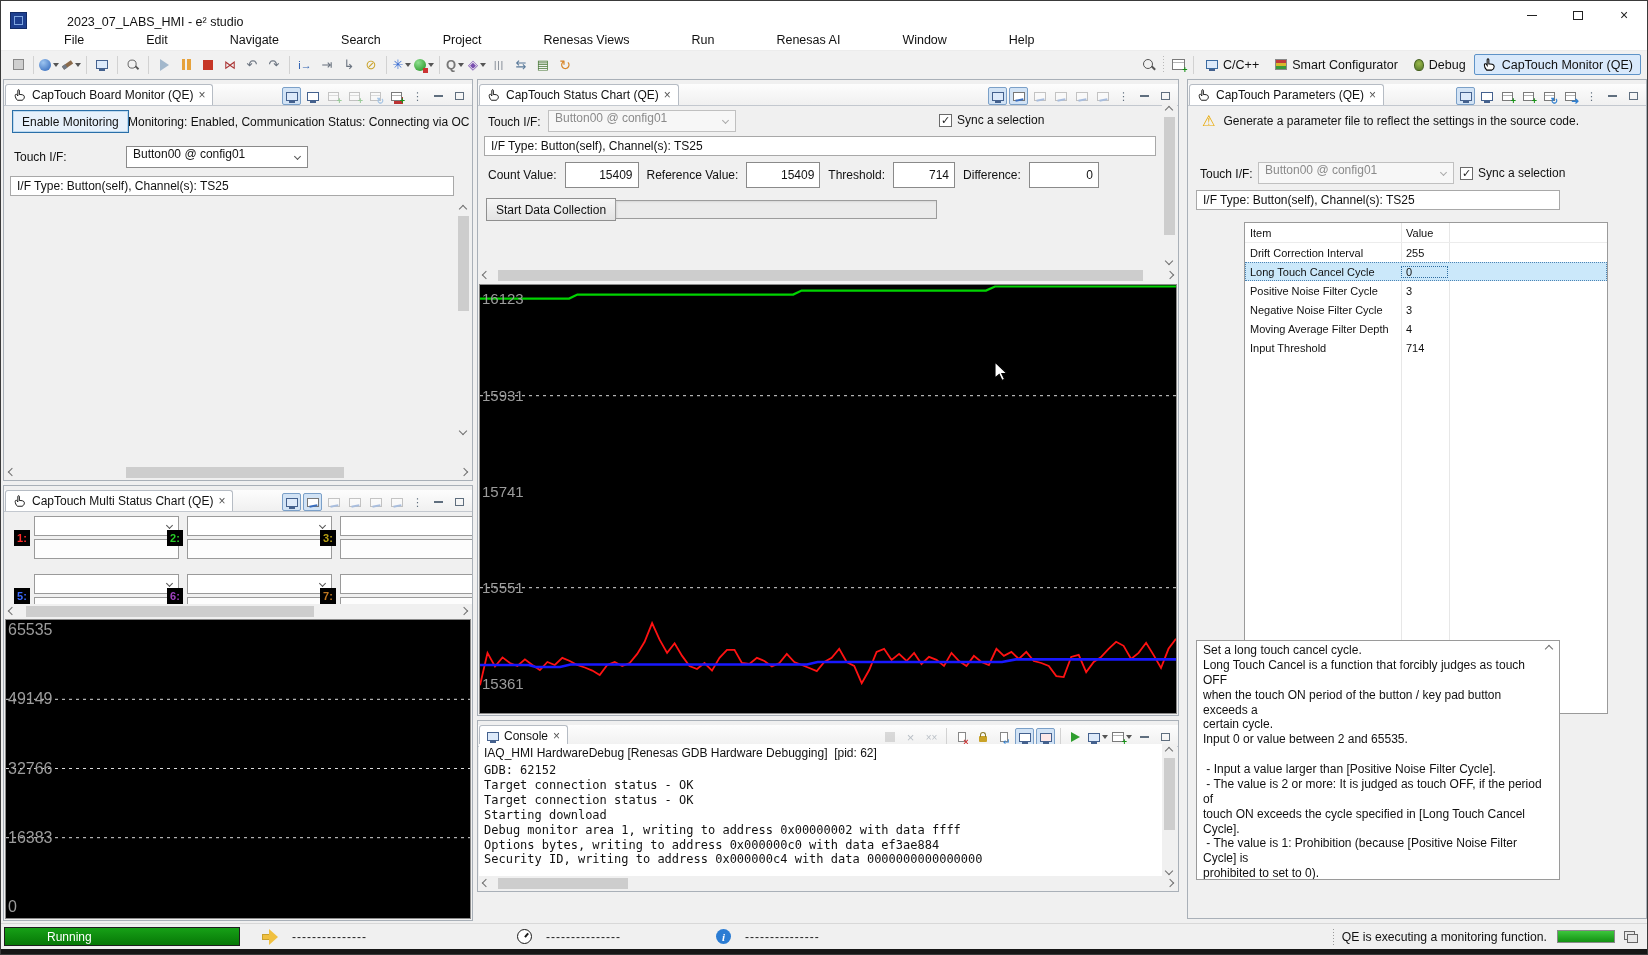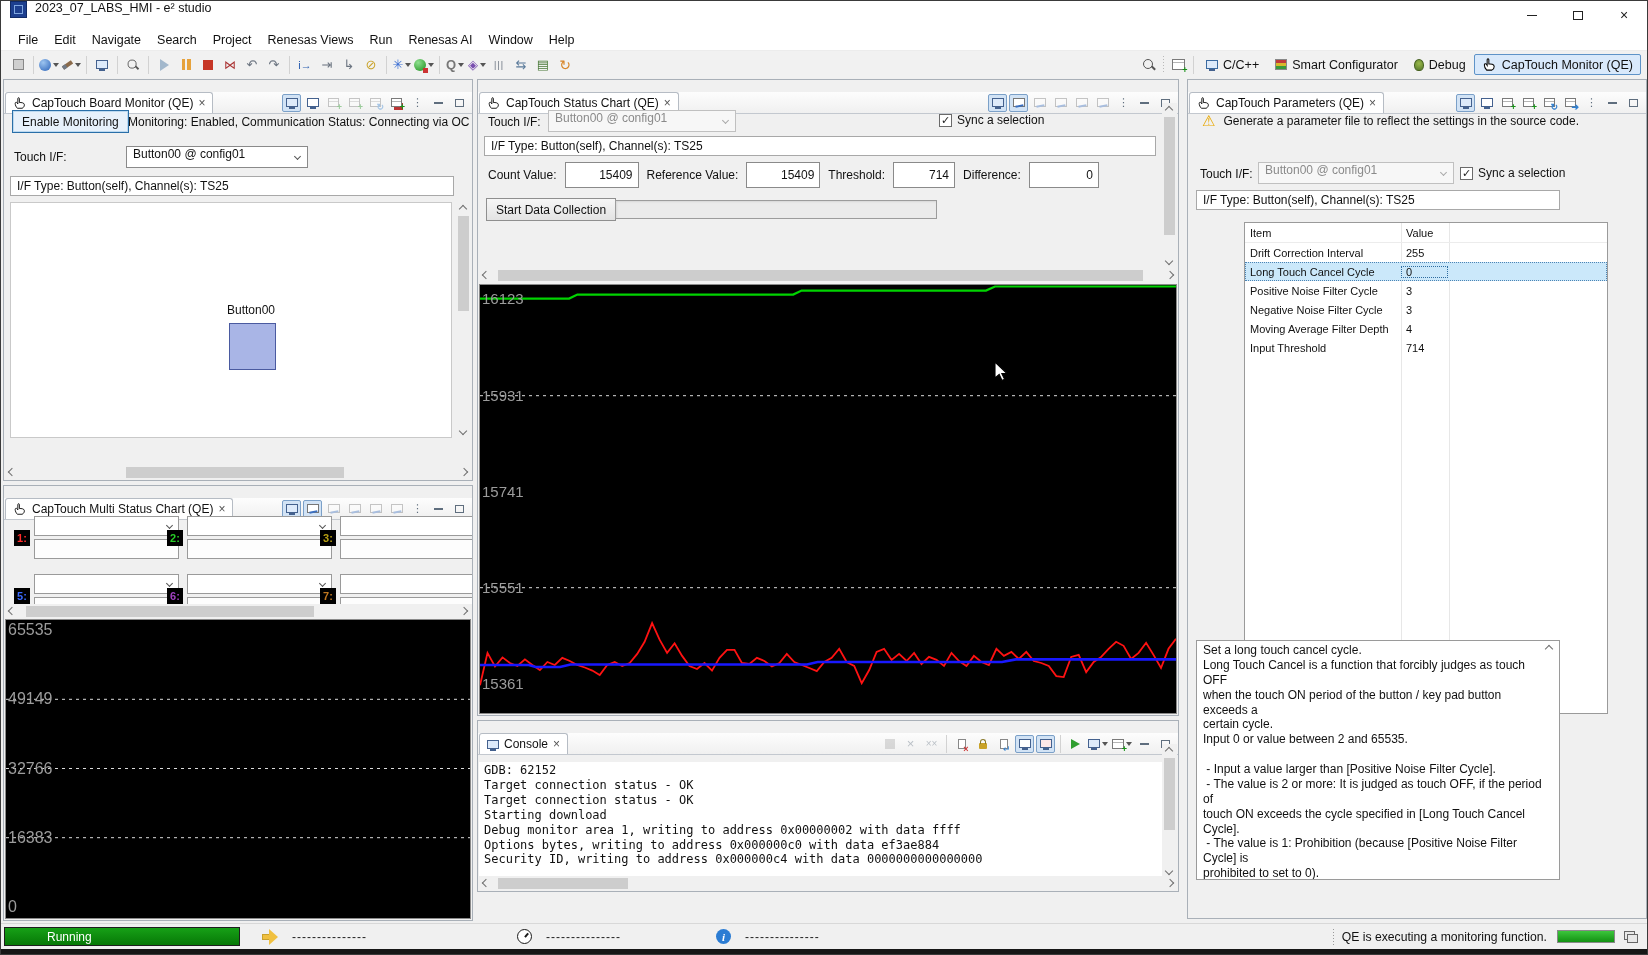--- a/index.html
+++ b/index.html
@@ -1,49 +1,49 @@
 <!DOCTYPE html>
 <html><head>
 <meta charset="utf-8">
 <style>
   html,body{margin:0;padding:0;background:#444;}
   *{box-sizing:border-box;}
   #app{position:relative;width:1648px;height:955px;background:#f0f0f0;
        font-family:"Liberation Sans",sans-serif;color:#111;overflow:hidden;border:1px solid #3a3a3a;}
   
-  .titlebar{position:absolute;left:0;top:0;right:0;height:28px;background:#fff;display:flex;align-items:flex-start;}
+  .titlebar{position:absolute;left:0;top:0;right:0;height:28px;background:#fff;display:flex;align-items:flex-end;gap:32px;}
   .appicon{width:17px;height:17px;margin:0 8px 0 9px;background:#1d3f8f;border:1px solid #102a66;position:relative;}
   .appicon::after{content:"";position:absolute;left:3px;top:3px;right:3px;bottom:3px;border:1px solid #7fa7e0;}
   .apptitle{font-size:12.5px;}
   .wctrls{margin-left:auto;display:flex;height:28px;}
   .wbtn{width:46px;height:28px;display:flex;align-items:center;justify-content:center;font-size:14px;color:#222;}
   .wbtn .bar{width:10px;height:1px;background:#222;}
   .wbtn .sq{width:10px;height:9px;border:1px solid #222;}
   .menubar{position:absolute;left:0;top:28px;right:0;height:22px;background:#fff;display:flex;align-items:center;padding-left:9px;font-size:12.5px;border-bottom:1px solid #ececec;}
-  .menuitem{padding:2px 8px;}
+  .menuitem{padding:2px 8px;margin-left:46px;}
   .toolbar{position:absolute;left:0;top:50px;right:0;height:27px;background:#f1f1f1;display:flex;align-items:center;padding:0 6px;}
   .tbtn{min-width:20px;height:21px;display:flex;align-items:center;justify-content:center;font-size:13px;color:#6b7480;margin:0 1px;}
   .tb-sep{width:1px;height:18px;background:#d2d2d2;margin:0 4px;}
   .tb-sepd{width:3px;height:18px;margin:0 3px;background:repeating-linear-gradient(#b9b9b9 0 1px,transparent 1px 3px);width:1px;}
   .chevd{display:inline-block;width:0;height:0;border-left:3.5px solid transparent;border-right:3.5px solid transparent;border-top:4px solid #555;margin-left:2px;}
   .tri-right{width:0;height:0;border-left:9px solid #a3b8cc;border-top:6px solid transparent;border-bottom:6px solid transparent;}
   .pausebars{display:flex;gap:2px;}
   .pausebars i{width:3.5px;height:11px;background:#e6a23c;}
   .stopsq{width:10px;height:10px;background:#c63626;}
   .stopsq.gray{background:#a9a9a9;}
   .greenball{width:12px;height:12px;border-radius:50%;background:radial-gradient(circle at 35% 30%,#8fe08f,#1d8f1d);position:relative;}
   .greenball::after{content:"";position:absolute;right:-2px;bottom:-2px;width:5px;height:5px;background:#c33;}
   .persp{display:flex;align-items:center;gap:5px;font-size:12.5px;color:#111;padding:2px 7px;border:1px solid transparent;border-radius:2px;white-space:nowrap;}
   .persp.sel{background:#d9e9fb;border-color:#5e93c8;}
   .magnifier{position:relative;width:12px;height:12px;}
   .magnifier::before{content:"";position:absolute;left:0;top:0;width:8px;height:8px;border:1.6px solid #555;border-radius:50%;}
   .magnifier::after{content:"";position:absolute;left:8px;top:8px;width:5px;height:1.7px;background:#555;transform:rotate(45deg);}
   
   .panel{position:absolute;background:#f0f0f0;border:1px solid #a9b0b8;}
-  .tabbar{position:absolute;left:0;top:12px;right:0;height:22px;display:flex;background:linear-gradient(#fdfdfd,#f0f0f0);border-bottom:1px solid #c3c8cf;padding-left:1px;}
+  .tabbar{position:absolute;left:0;top:4px;right:0;height:22px;display:flex;align-items:flex-end;background:linear-gradient(#fdfdfd,#f0f0f0);border-bottom:1px solid #c3c8cf;padding-left:1px;}
   .tab{height:21px;display:flex;align-items:center;gap:5px;padding:0 7px;background:#fff;border:1px solid #b6bcc4;border-bottom:none;border-radius:3px 3px 0 0;font-size:12px;white-space:nowrap;}
   .tab .x{color:#555;font-size:12px;}
   .tools{margin-left:auto;display:flex;align-items:center;padding-right:2px;}
   .tool{min-width:19px;height:18px;display:flex;align-items:center;justify-content:center;margin:0 1px;border:1px solid transparent;border-radius:2px;font-size:11px;color:#5f6e7e;}
   .tool.active{background:#d2e3f5;border-color:#7ba0c8;}
   .tool.dis{opacity:.4;}
   
   .ic-mon{width:12px;height:9px;border:1px solid #44618e;background:#ddeafa;position:relative;}
   .ic-mon::after{content:"";position:absolute;left:2px;right:2px;bottom:-3px;height:2px;background:#44618e;}
   .ic-chartx{width:12px;height:9px;border:1px solid #777;background:#fff;position:relative;}
@@ -291,24 +291,20 @@
       </div>
     </div>
     <div class="btn focus" style="left:8px;top:30px;">Enable Monitoring</div>
     <div class="lbl" style="left:124px;top:35px;right:2px;overflow:hidden;">Monitoring: Enabled, Communication Status: Connecting via OCD e</div>
     <div class="lbl" style="left:10px;top:70px;">Touch I/F:</div>
     <div class="combo" style="left:122px;top:66px;width:182px;">
         <span>Button00 @ config01</span>
         <span class="chev"></span>
       </div>
     <div class="iftype" style="left:6px;top:96px;width:444px;">I/F Type: Button(self), Channel(s): TS25</div>
-    <div style="position:absolute;left:6px;top:122px;width:442px;height:236px;background:#fff;border:1px solid #c9c9c9;">
-      <div class="lbl" style="left:216px;top:100px;">Button00</div>
-      <div style="position:absolute;left:218px;top:120px;width:47px;height:47px;background:#a9b5e6;border:1px solid #4a5aa0;"></div>
-    </div>
     <div class="vscroll" style="right:1px;top:122px;height:236px;">
       <span class="sarr sa-u" style="left:4px;top:4px;"></span>
       <div class="thumb" style="left:2px;top:14px;width:11px;height:95px;"></div>
       <span class="sarr sa-d" style="left:4px;bottom:4px;"></span>
     </div>
     <div class="hscroll" style="left:0;right:0;bottom:0;">
       <span class="sarr sa-l" style="left:5px;top:4px;"></span>
       <div class="thumb" style="left:122px;top:2px;width:218px;height:11px;"></div>
       <span class="sarr sa-r" style="right:5px;top:4px;"></span>
     </div>
@@ -553,20 +549,21 @@
             <span class="chevd"></span>
           </span>
         <span class="tool">
             <span style="width:9px;height:2px;background:#5f6e7e;"></span>
           </span>
         <span class="tool">
             <span style="width:9px;height:8px;border:1.4px solid #5f6e7e;"></span>
           </span>
       </div>
     </div>
+    <div class="cproc" style="left:1px;right:16px;top:23px;height:18px;">IAQ_HMI HardwareDebug [Renesas GDB Hardware Debugging]  [pid: 62]</div>
     <div class="cbody" style="left:1px;right:16px;top:41px;height:116px;">
         <div style="white-space: pre;">GDB: 62152</div>
         <div style="white-space: pre;">Target connection status - OK</div>
         <div style="white-space: pre;">Target connection status - OK</div>
         <div style="white-space: pre;">Starting download</div>
         <div style="white-space: pre;">Debug monitor area 1, writing to address 0x00000002 with data ffff</div>
         <div style="white-space: pre;">Options bytes, writing to address 0x000000c0 with data ef3ae884</div>
         <div style="white-space: pre;">Security ID, writing to address 0x000000c4 with data 0000000000000000</div>
       </div>
     <div class="vscroll" style="right:1px;top:23px;height:134px;">

